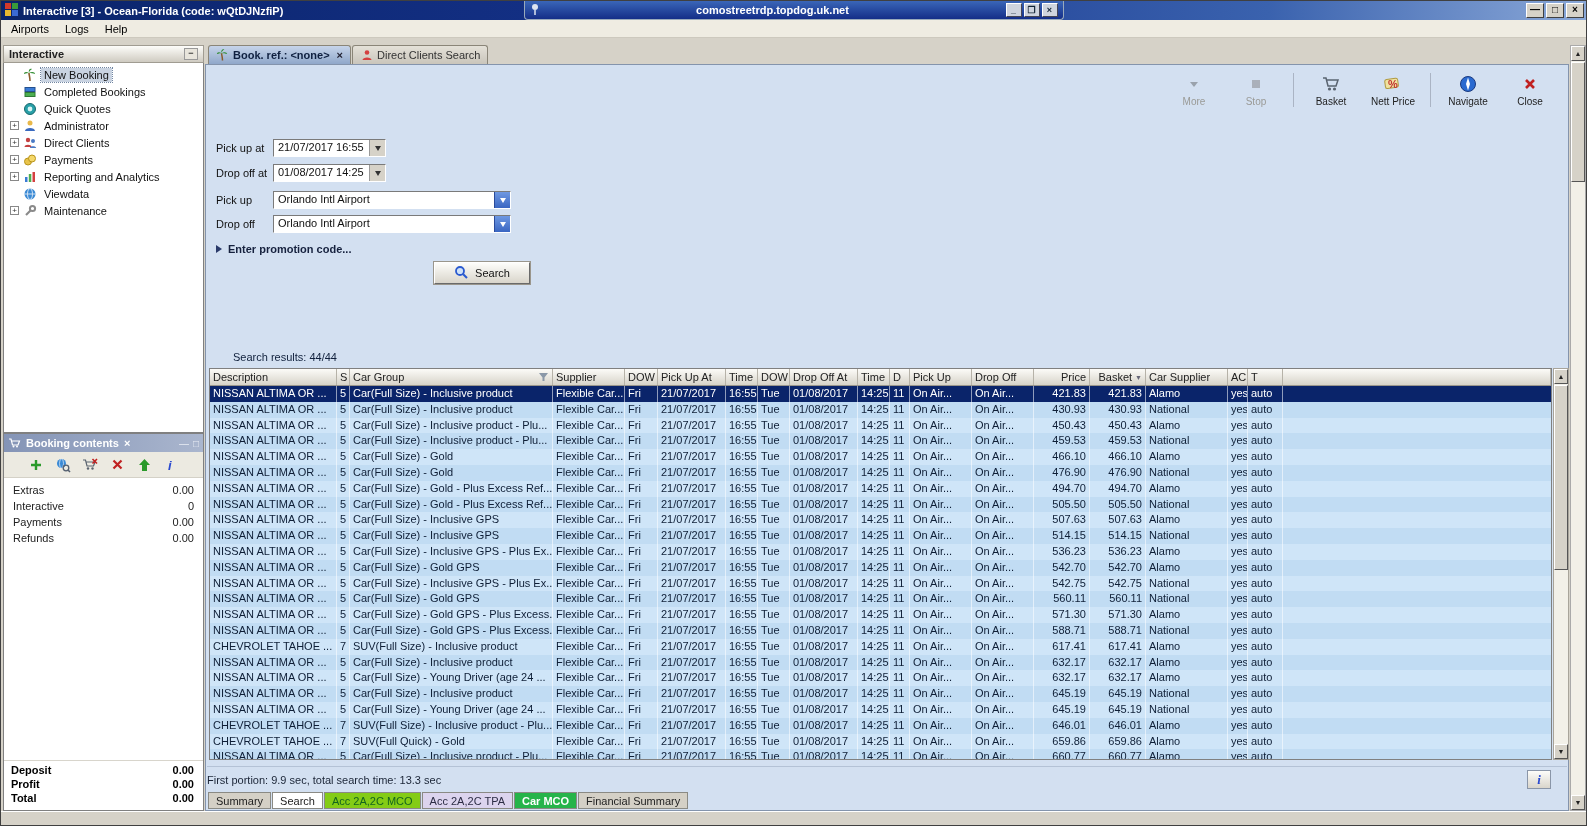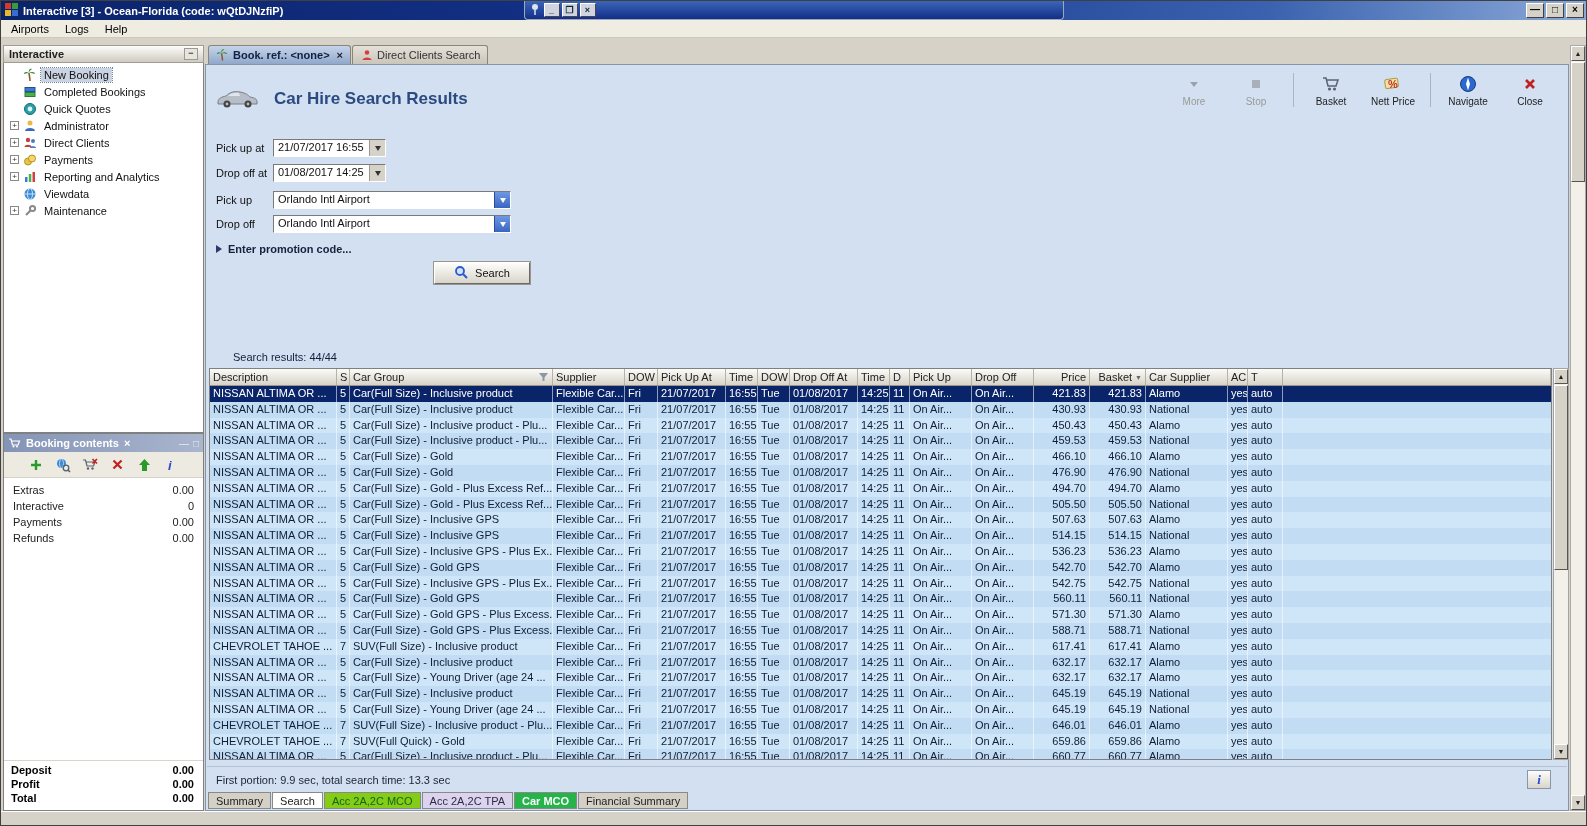--- a/index.html
+++ b/index.html
@@ -128,21 +128,21 @@
   
   .vscroll{position:absolute;right:0;top:0;width:16px;height:392px;background:#f2f0e8;border:1px solid #a8a49a}
   .sbtn{position:absolute;left:0;right:0;height:15px;background:#d6d2c8;border:1px solid;
     border-color:#fff #555 #555 #fff;font-size:7px;line-height:13px;text-align:center;color:#222}
   .sbtn.top{top:0}.sbtn.bottom{bottom:0}
   .sthumb{position:absolute;left:0;right:0;background:#d6d2c8;border:1px solid;border-color:#fff #555 #555 #fff}
 
   
   .search-footer{position:absolute;left:1px;right:1px;top:701px;height:26px;border-top:1px solid #b4c2d6;
     display:flex;align-items:center;color:#1a2436}
-  .sf-text{margin-left:9px}
+  .sf-text{}
   .info-btn{margin-left:auto;margin-right:16px;width:24px;height:19px;background:linear-gradient(180deg,#fdfdfa,#d9d5cb);
     border:1px solid #8a96a8;display:flex;align-items:center;justify-content:center;
     color:#2a4ad0;font-weight:bold;font-style:italic;font-family:"Liberation Serif",serif;font-size:13px}
   .bottom-tabs{position:absolute;left:2px;bottom:1px;display:flex;gap:1px;height:17px}
   .btab{padding:1px 7px;line-height:14px;border:1px solid #8a8a84;background:#d4d0c6;color:#222;white-space:nowrap}
   .btab.white{background:#fff}
   .btab.green-light{background:#84cc16;color:#14641e}
   .btab.lavender{background:#dcd4ee;color:#2c2c44}
   .btab.green-solid{background:#26b44a;color:#fff;font-weight:bold}
 
@@ -164,20 +164,21 @@
     <div class="win-btns">
       <div class="wbtn">—</div>
       <div class="wbtn">□</div>
       <div class="wbtn">×</div>
     </div>
     <div class="rdp">
       <span><svg width="10" height="12">
             <circle cx="5" cy="4" r="3" fill="#dde4f0"></circle>
             <line x1="5" y1="7" x2="5" y2="12" stroke="#dde4f0" stroke-width="1.5"></line>
           </svg></span>
+      <span class="rdp-title">comostreetrdp.topdog.uk.net</span>
       <div class="rdp-btns">
         <div class="rbtn">_</div>
         <div class="rbtn">❐</div>
         <div class="rbtn">×</div>
       </div>
     </div>
   </div>
 
   <div class="menubar" id="menubar">
       <div class="menu-item">Airports</div>
@@ -400,31 +401,20 @@
       </div>
 
     <div class="farscroll" style="position:absolute;">
       <div class="sbtn top">▲</div>
       <div class="sthumb" style="top:16px;height:120px"></div>
       <div class="sbtn bottom">▼</div>
     </div>
 
     <div class="content">
 
-      <div class="page-header-row">
-        <span class="car-icon"><svg width="46" height="24" viewBox="0 0 46 24">
-              <path d="M4 16 C4 12 8 11 12 10 C16 6 20 5 26 6 C32 7 34 9 36 11 C41 12 43 13 43 16 L43 18 L4 18 Z" fill="#b8bec8" stroke="#7a8088"></path>
-              <path d="M14 10 C17 7 21 6.5 25 7 L26 10 Z" fill="#dfe6ee"></path>
-              <circle cx="13" cy="18" r="3.5" fill="#444"></circle>
-              <circle cx="34" cy="18" r="3.5" fill="#444"></circle>
-              <circle cx="13" cy="18" r="1.4" fill="#bbb"></circle>
-              <circle cx="34" cy="18" r="1.4" fill="#bbb"></circle>
-            </svg></span>
-        <span class="page-title">Car Hire Search Results</span>
-      </div>
       <div class="page-toolbar" id="page-toolbar">
           <div class="tb-btn disabled">
             <span class="tb-icon">
               <svg width="16" height="16">
                 <path d="M4 6 L12 6 L8 11 Z" fill="#9aa2ac"></path>
               </svg>
             </span>
             <span class="tb-label">More</span>
           </div>
           <div class="tb-btn disabled">

